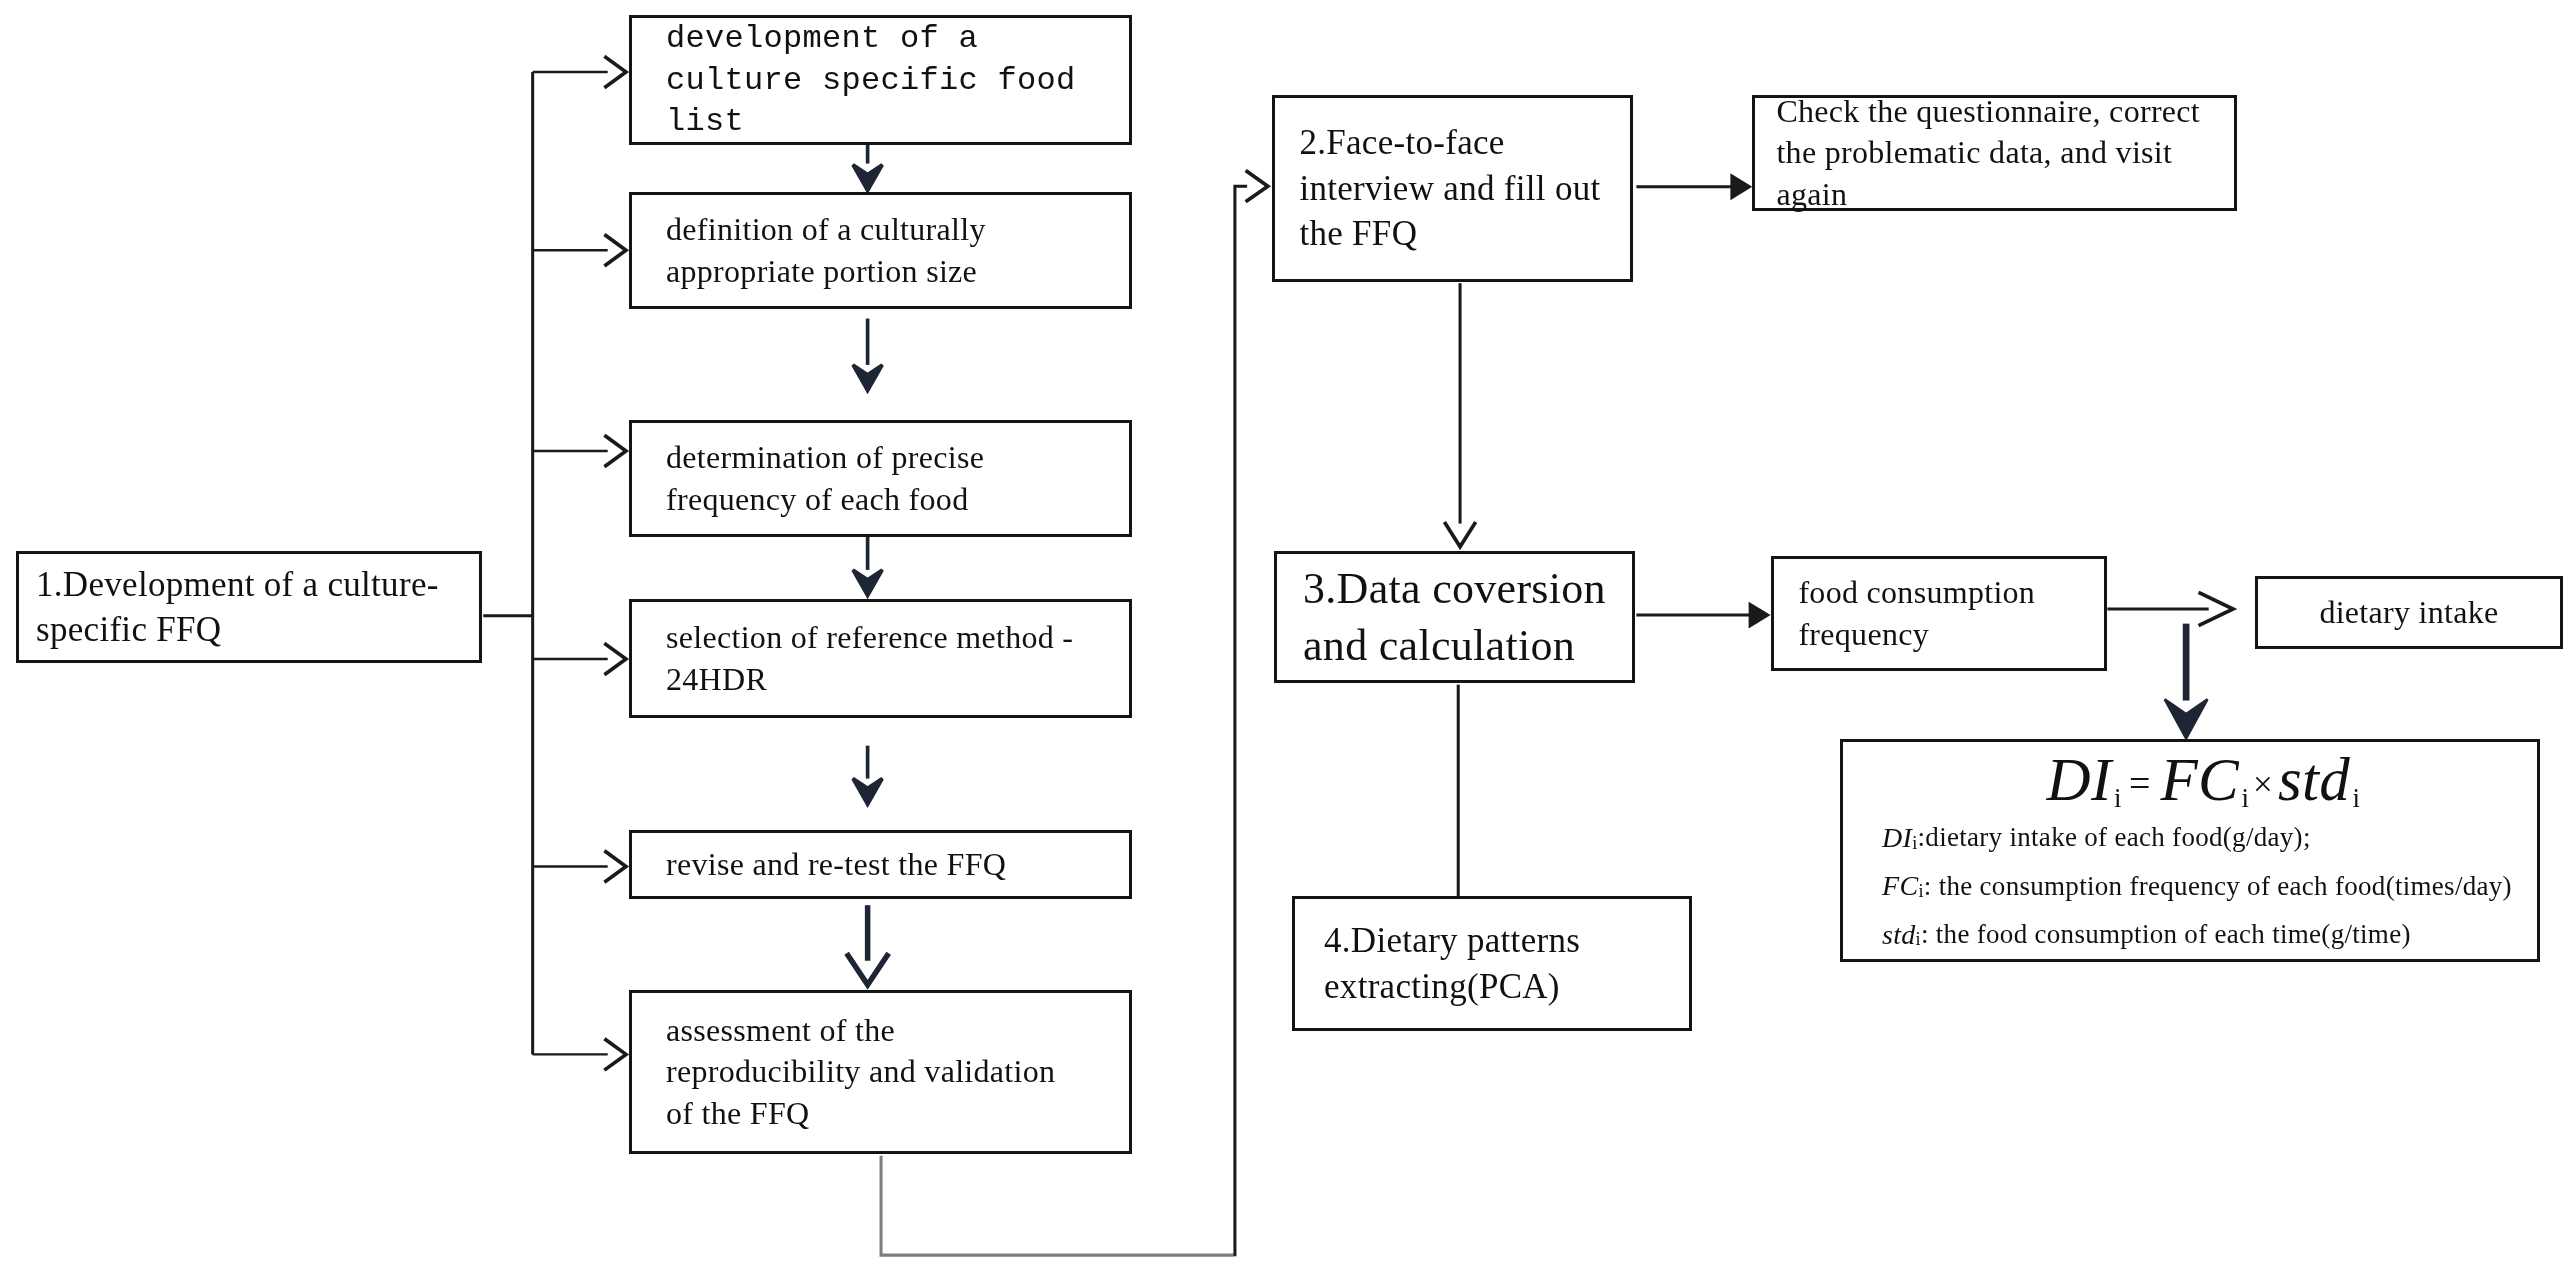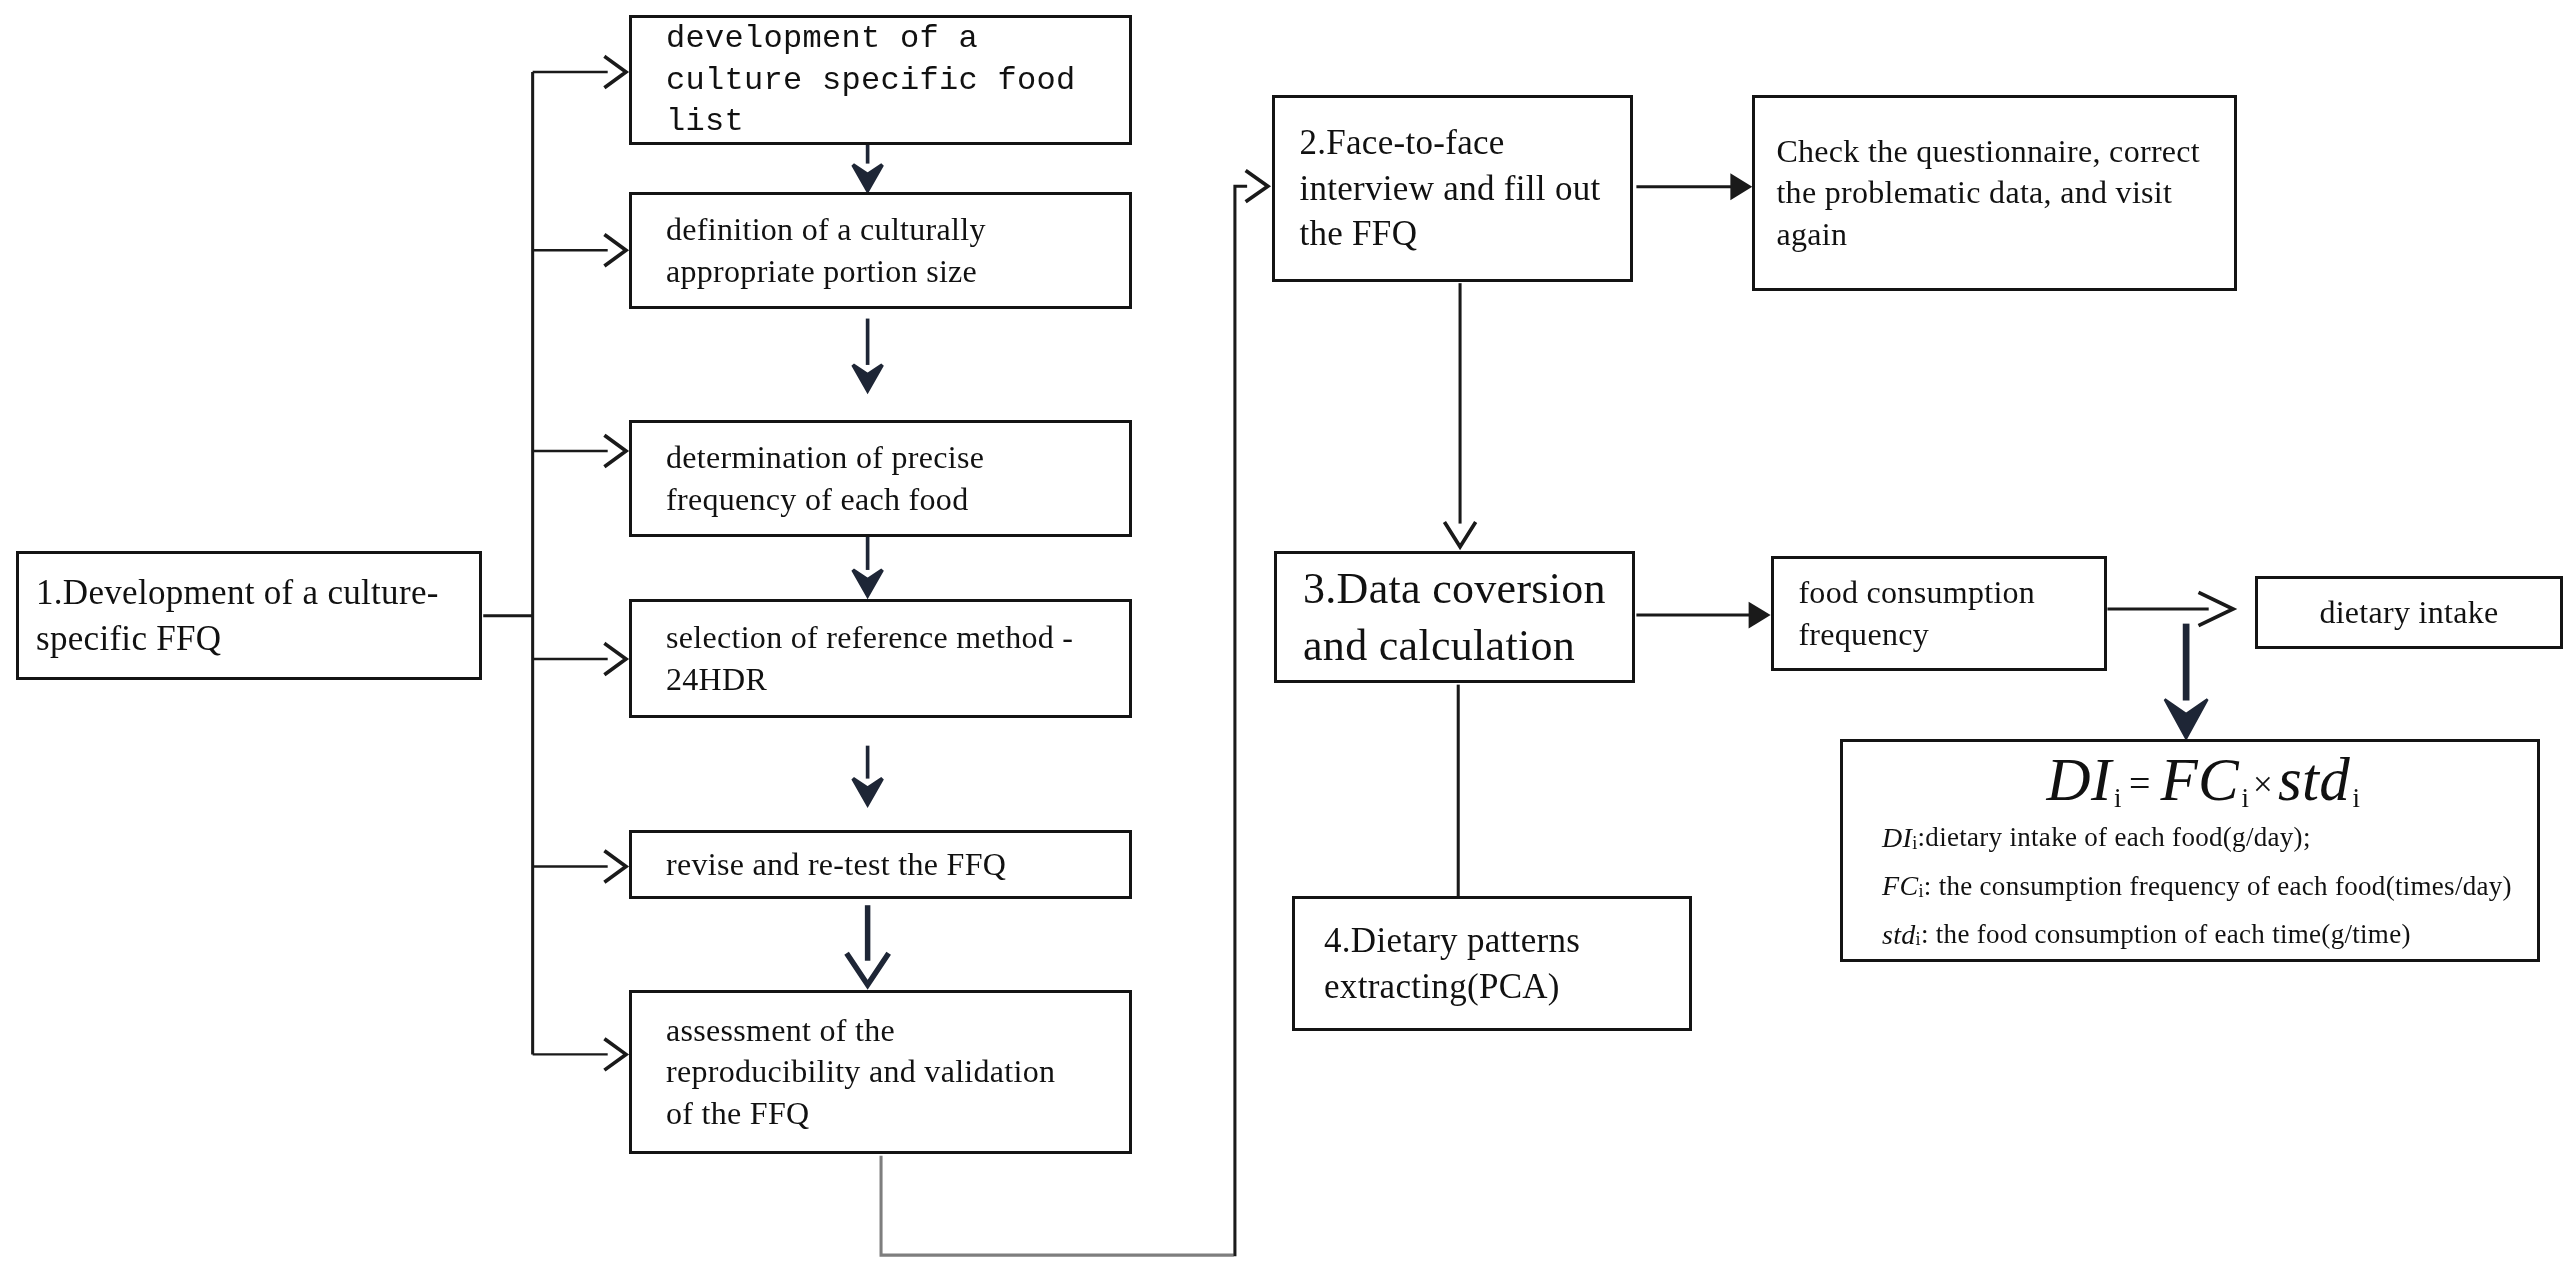--- a/index.html
+++ b/index.html
@@ -20,29 +20,29 @@
     display:flex;
     flex-direction:column;
     justify-content:center;
     font-size:32px;
     line-height:1.3;
     letter-spacing:0.3px;
   }
   .node .lbl{display:block;}
   
   .step{left:629px;width:503px;padding:0 44px 0 34px;}
-  #nodeStage1{left:16px;top:551px;width:466px;height:129px;padding:0 18.3px 0 17px;font-size:35px;}
+  #nodeStage1{left:16px;top:551px;width:466px;height:112px;padding:0 18.3px 0 17px;font-size:35px;}
   #nodeStepA{top:15.3px;height:130px;font-family:Liberation Mono, monospace;}
   #nodeStepB{top:192px;height:117px;}
   #nodeStepC{top:392px;height:117px;margin-top:28px;}
   #nodeStepD{top:599px;height:119px;}
   #nodeStepE{top:830px;height:69px;}
   #nodeStepF{top:990px;height:164px;}
   #nodeStage2{left:1272px;top:95px;width:361px;height:187px;padding:0 6.1px 0 24.4px;font-size:35px;}
-  #nodeCheck{left:1752px;top:95px;width:485px;height:196px;padding:0 4.9px 0 21.4px;}
+  #nodeCheck{left:1752px;top:95px;width:485px;height:116px;padding:0 4.9px 0 21.4px;}
   #nodeStage3{left:1274px;top:551px;width:361px;height:132px;padding:0 6.1px 0 26px;font-size:44px;justify-content:center;}
   #nodeFood{left:1771px;top:556px;width:336px;height:115px;padding:0 6.1px 0 24.4px;}
   #nodeDietary{left:2255px;top:576px;width:308px;height:73px;align-items:center;padding:0;}
   #nodeStage4{left:1292px;top:896px;width:400px;height:135px;padding:0 6.1px 0 29px;font-size:35px;}
   
   #nodeFormula{left:1840px;top:739px;width:700px;height:223px;padding:3.7px 12.2px 0 39px;justify-content:flex-start;}
   .f-title{
     align-self:stretch;
     text-align:center;
     height:68px;line-height:68px;

